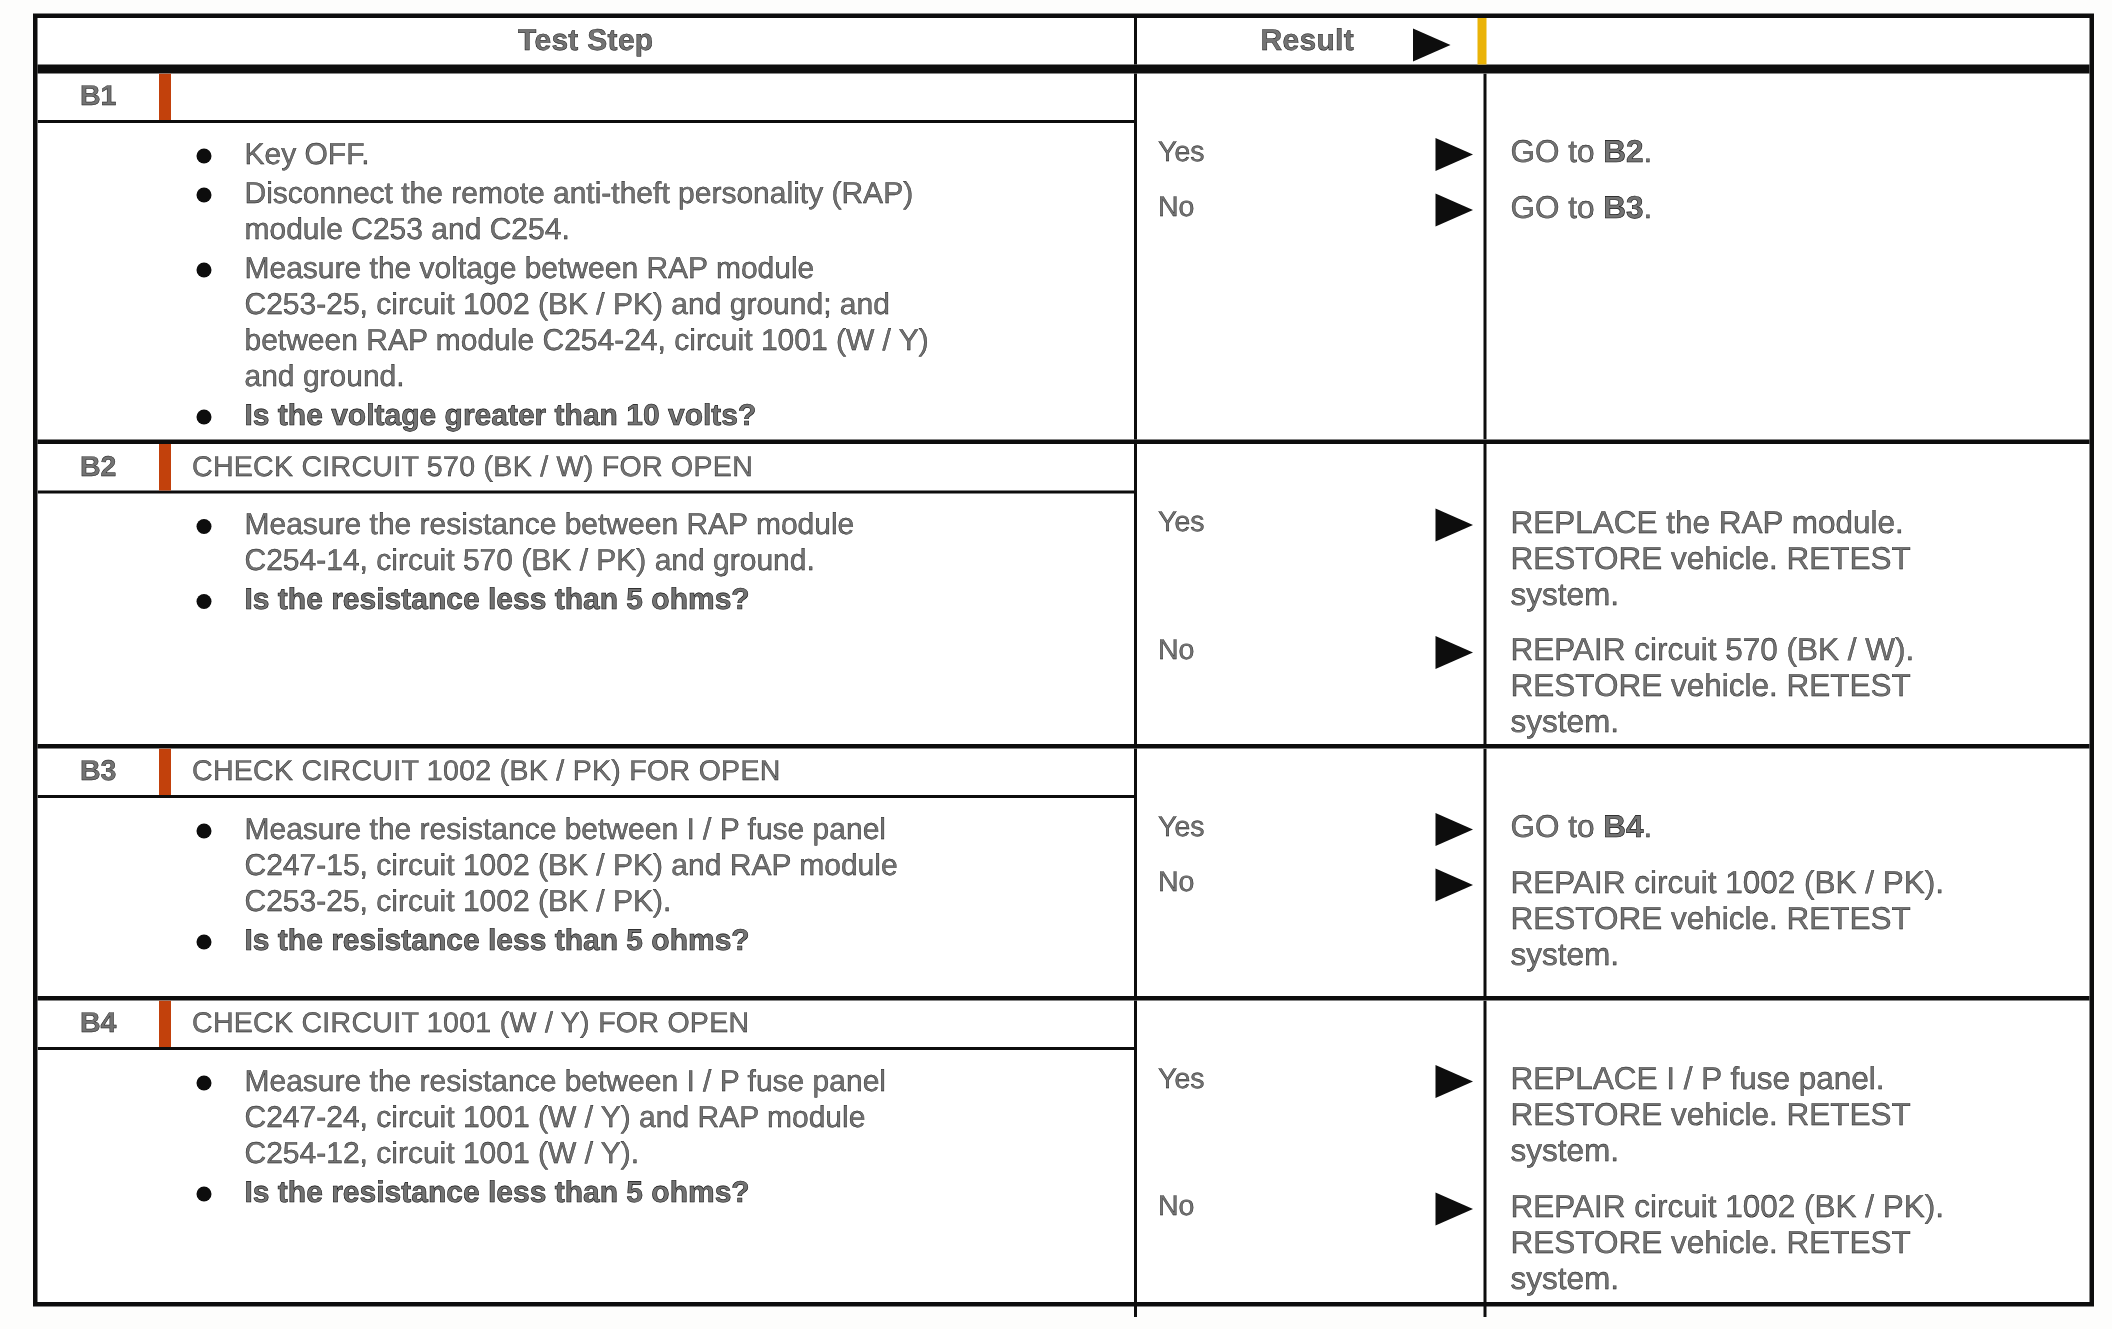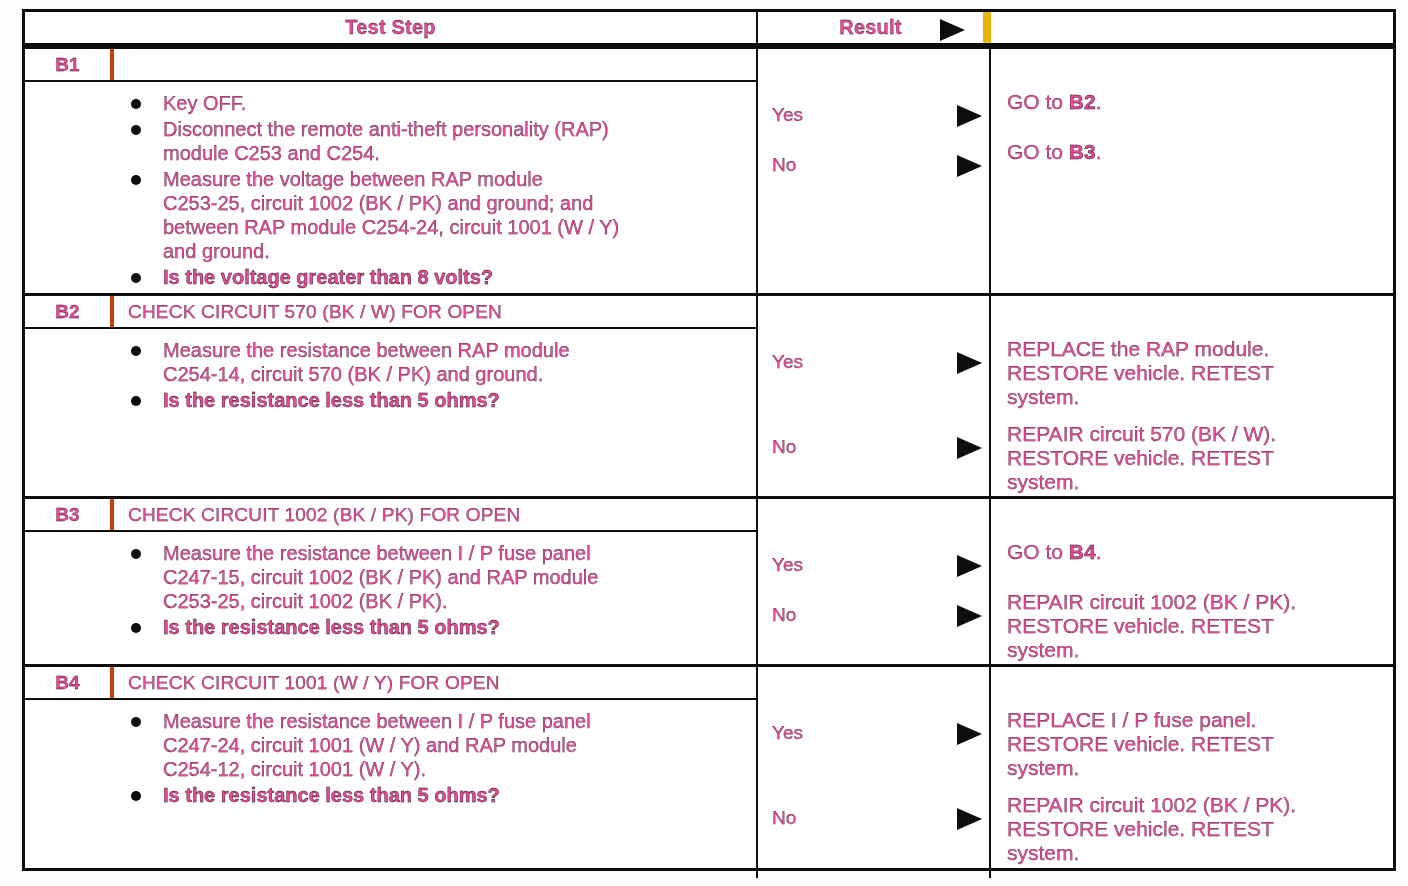--- a/index.html
+++ b/index.html
@@ -1,56 +1,56 @@
 <!DOCTYPE html>
 <html><head>
 <meta charset="utf-8">
 <style>
   html,body{margin:0;padding:0;background:#ffffff;}
   .page{
     position:relative;
     width:1408px;height:886px;
     background:#fdfdfc;
     font-family:"Liberation Sans","DejaVu Sans",sans-serif;
-    color:#ec4899;
+    color:#737373;
     overflow:hidden;
   }
   .pptable{
     position:absolute;left:22px;top:9px;
     width:1374px;height:862px;
     border:3px solid #0d0d0d;
     box-sizing:border-box;
     display:grid;
     grid-template-rows:34px 247px 203px 168px 1fr;
     background:#fff;
   }
   .row{display:grid;grid-template-columns:733px 233px 1fr;box-sizing:border-box;}
   .header-row{border-bottom:3px solid #0d0d0d;}
   .th{
     display:flex;align-items:center;justify-content:center;
     font-weight:bold;font-size:20px;letter-spacing:.2px;
     -webkit-text-stroke:.3px #0d0d0d;
     position:relative;box-sizing:border-box;
   }
   .th.c1{border-right:2px solid #0d0d0d;}
-  .th.c2{border-right:8px solid #eab308;}
+  .th.c2{border-right:6px solid #eab308;}
   .section{border-top:3px solid #0d0d0d;}
   .section:first-of-type{border-top:none;}
   .test-cell{
     border-right:2px solid #0d0d0d;
     box-sizing:border-box;overflow:hidden;
   }
   .title-row{
     display:flex;align-items:stretch;
     border-bottom:2px solid #0d0d0d;
     height:33px;box-sizing:border-box;
   }
   .step-id{
     width:89px;flex:0 0 89px;
-    border-right:4px solid #c2410c;
+    border-right:8px solid #c2410c;
     display:flex;align-items:center;justify-content:center;
     font-weight:bold;font-size:19px;
     -webkit-text-stroke:.3px #0d0d0d;
     box-sizing:border-box;
   }
   .step-title{
     display:flex;align-items:center;
     padding-left:14px;font-size:19px;letter-spacing:.2px;
     -webkit-text-stroke:.25px #0d0d0d;
     white-space:nowrap;
@@ -79,21 +79,21 @@
   }
   .ra-divider{
     position:absolute;top:0;bottom:0;left:231px;width:2px;background:#0d0d0d;
   }
   .pair{
     display:grid;grid-template-columns:233px 1fr;
     margin-bottom:13px;
   }
   .result{
     display:flex;justify-content:space-between;align-items:flex-start;
-    padding-left:14px;box-sizing:border-box;margin-top:13px;
+    padding-left:14px;box-sizing:border-box;
   }
   .rlabel{font-size:19px;line-height:24px;-webkit-text-stroke:.25px #0d0d0d;}
   .tri{
     width:0;height:0;margin:2px 9px 0 0;
     border-top:11px solid transparent;
     border-bottom:11px solid transparent;
     border-left:25px solid #0d0d0d;
   }
   .tri.hdr{position:absolute;right:9px;top:5px;}
   .action{
@@ -135,21 +135,21 @@
             </li>
           <li>
               <span class="dot"></span>
               <span class="btext">Measure the voltage between RAP module
 C253-25, circuit 1002 (BK / PK) and ground; and
 between RAP module C254-24, circuit 1001 (W / Y)
 and ground.</span>
             </li>
           <li class="bold">
               <span class="dot"></span>
-              <span class="btext">Is the voltage greater than 8 volts?</span>
+              <span class="btext">Is the voltage greater than 10 volts?</span>
             </li>
         </ul>
       </div>
       <div class="ra-cell">
         <div class="ra-divider"></div>
         <div class="pair">
           <div class="result">
               <span class="rlabel">Yes</span>
               <span class="tri"></span>
             </div>

